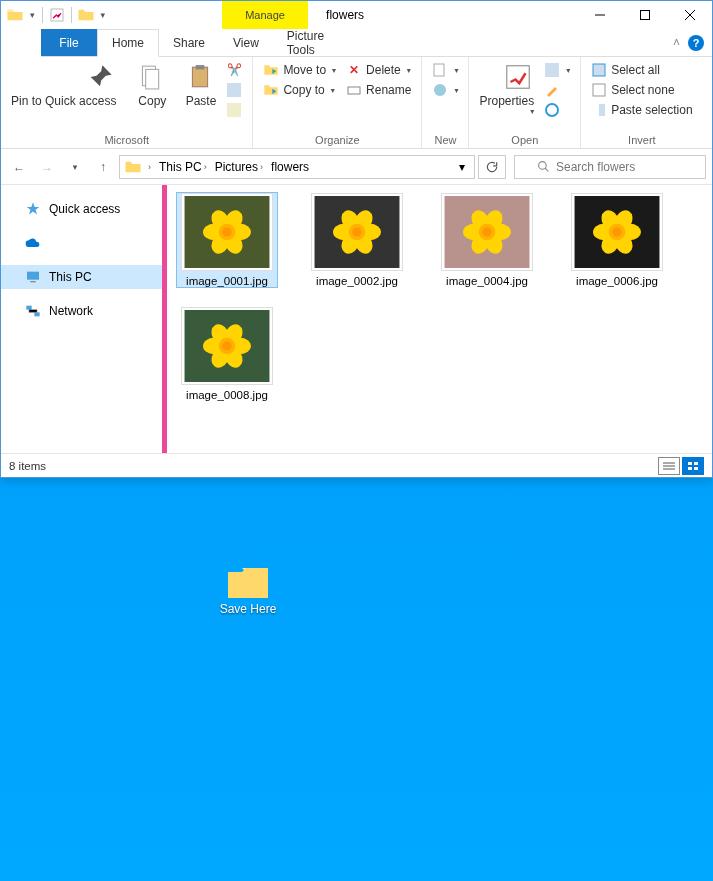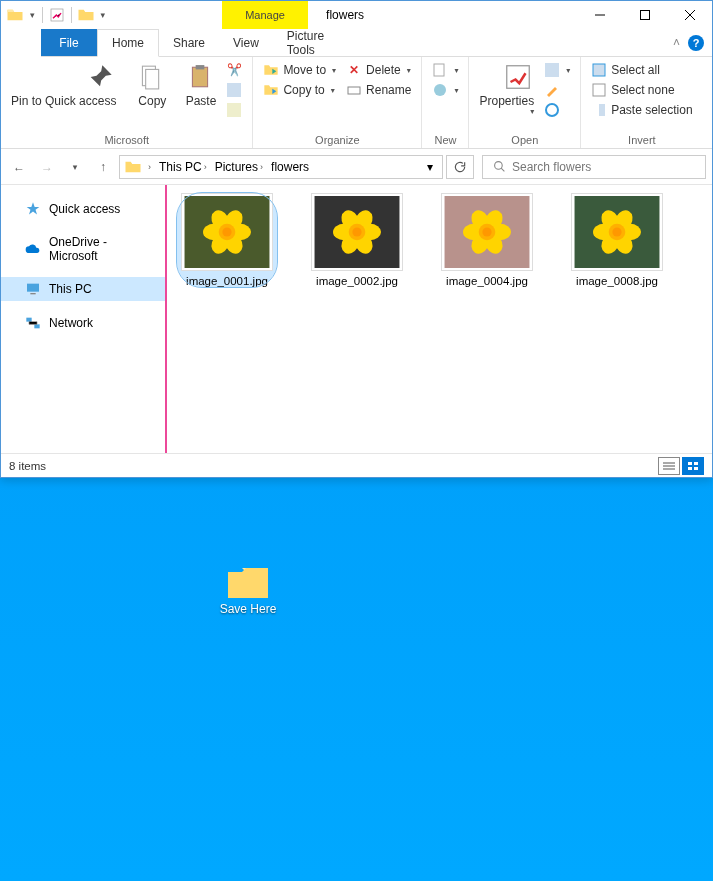--- a/index.html
+++ b/index.html
@@ -54,30 +54,30 @@
   .caret { font-size:8px; color:#555; margin-left:2px;}
   
   .addrrow { height:36px; display:flex; align-items:center; padding:4px 6px; gap:4px; border-bottom:1px solid #e5e5e5;}
   .navbtn { width:24px; height:24px; display:flex; align-items:center; justify-content:center; color:#555;}
   .navbtn.disabled { color:#bbb;}
   .addrbar { flex:1; height:24px; border:1px solid #ccc; display:flex; align-items:center; padding:0 2px;}
   .crumb { padding:0 4px; display:flex; align-items:center; gap:2px;}
   .crumb .chev { font-size:9px; color:#555;}
   .addr-drop { width:20px; text-align:center;}
   .refresh { width:28px; height:24px; border:1px solid #ccc; display:flex; align-items:center; justify-content:center; margin-left:-1px;}
-  .searchbox { width:224px; height:24px; border:1px solid #ccc; display:flex; align-items:center; padding:0 10px; color:#777; gap:6px; margin-left:4px;}
+  .searchbox { width:192px; height:24px; border:1px solid #ccc; display:flex; align-items:center; padding:0 22px; color:#777; gap:6px; margin-left:4px;}
   
   .body { flex:1; display:flex; overflow:hidden;}
-  .navpane { width:166px; border-right:2px solid #ec4899; padding:12px 0;}
+  .navpane { width:166px; border-right:5px solid #ec4899; padding:12px 0;}
   .navitem { display:flex; align-items:center; gap:8px; padding:4px 8px 4px 24px; color:#000;}
   .navitem.selected { background:#cce8ff;}
   .navitem .ico {width:16px;height:16px;}
   .content { flex:1; padding:8px 10px; overflow:auto;}
   .filegrid { display:flex; flex-wrap:wrap; gap:20px 30px;}
-  .fileitem { width:100px; display:flex; flex-direction:column; align-items:center; text-align:center;border-radius:25px;}
+  .fileitem { width:100px; display:flex; flex-direction:column; align-items:center; text-align:center;}
   .fileitem.selected { outline:1px solid #83c0ef; background:#cce8ff;}
   .thumb { width:92px; height:78px; border:1px solid #ddd; padding:2px; background:#fff; display:flex; align-items:center; justify-content:center;}
   .flower-svg { width:100%; height:100%; }
   .filelabel { margin-top:4px; font-size:11.5px;}
   
   .statusbar { height:24px; border-top:1px solid #e5e5e5; display:flex; align-items:center; padding:0 8px; font-size:11.5px; color:#333;}
   .statusbar .viewbtns { margin-left:auto; display:flex; gap:2px;}
   .viewbtn { width:22px;height:18px;border:1px solid #888; display:flex;align-items:center;justify-content:center;}
   .viewbtn.active { background:#0078d7; border-color:#0078d7;}
   
@@ -399,21 +399,20 @@
           </span>
         <span>Quick access</span>
       </div>
       <div style="height:10px"></div>
       <div class="navitem">
         <span class="ico">
             <svg width="16" height="16" viewBox="0 0 24 24">
               <path fill="#0078d4" d="M6 18a5 5 0 010-10 6 6 0 0111 2 4 4 0 011 8H6z"></path>
             </svg>
           </span>
-        <span>OneDrive - Microsoft</span>
       </div>
       <div style="height:10px"></div>
       <div class="navitem selected">
         <span class="ico">
             <svg width="16" height="16" viewBox="0 0 24 24">
               <rect x="3" y="4" width="18" height="12" fill="#4aa3df"></rect>
               <rect x="8" y="18" width="8" height="2" fill="#888"></rect>
             </svg>
           </span>
         <span>This PC</span>
@@ -476,20 +475,36 @@
                 <ellipse cx="53" cy="26.87564434701786" rx="12" ry="9" fill="#ffd400" transform="rotate(300.00000000000006 53 26.87564434701786)"></ellipse>
     <circle cx="46" cy="39" r="9" fill="#ffb000"></circle>
     <circle cx="46" cy="39" r="5" fill="#ff9800"></circle>
   </svg>
             </div>
     <div class="filelabel">image_0004.jpg</div>
           </div>
           <div class="fileitem">
     <div class="thumb">
               <svg class="flower-svg" viewBox="0 0 92 78">
+    <rect width="92" height="78" fill="#1a1a1a"></rect>
+    <ellipse cx="60" cy="39" rx="12" ry="9" fill="#ffd400" transform="rotate(0 60 39)"></ellipse>
+                <ellipse cx="53" cy="51.12435565298214" rx="12" ry="9" fill="#ffd400" transform="rotate(59.99999999999999 53 51.12435565298214)"></ellipse>
+                <ellipse cx="39" cy="51.124355652982146" rx="12" ry="9" fill="#ffd400" transform="rotate(119.99999999999999 39 51.124355652982146)"></ellipse>
+                <ellipse cx="32" cy="39" rx="12" ry="9" fill="#ffd400" transform="rotate(180 32 39)"></ellipse>
+                <ellipse cx="38.99999999999999" cy="26.87564434701786" rx="12" ry="9" fill="#ffd400" transform="rotate(239.99999999999997 38.99999999999999 26.87564434701786)"></ellipse>
+                <ellipse cx="53" cy="26.87564434701786" rx="12" ry="9" fill="#ffd400" transform="rotate(300.00000000000006 53 26.87564434701786)"></ellipse>
+    <circle cx="46" cy="39" r="9" fill="#ffb000"></circle>
+    <circle cx="46" cy="39" r="5" fill="#ff9800"></circle>
+  </svg>
+            </div>
+    <div class="filelabel">image_0006.jpg</div>
+          </div>
+          <div class="fileitem">
+    <div class="thumb">
+              <svg class="flower-svg" viewBox="0 0 92 78">
     <rect width="92" height="78" fill="#3a5a3c"></rect>
     <ellipse cx="60" cy="39" rx="12" ry="9" fill="#ffd400" transform="rotate(0 60 39)"></ellipse>
                 <ellipse cx="53" cy="51.12435565298214" rx="12" ry="9" fill="#ffd400" transform="rotate(59.99999999999999 53 51.12435565298214)"></ellipse>
                 <ellipse cx="39" cy="51.124355652982146" rx="12" ry="9" fill="#ffd400" transform="rotate(119.99999999999999 39 51.124355652982146)"></ellipse>
                 <ellipse cx="32" cy="39" rx="12" ry="9" fill="#ffd400" transform="rotate(180 32 39)"></ellipse>
                 <ellipse cx="38.99999999999999" cy="26.87564434701786" rx="12" ry="9" fill="#ffd400" transform="rotate(239.99999999999997 38.99999999999999 26.87564434701786)"></ellipse>
                 <ellipse cx="53" cy="26.87564434701786" rx="12" ry="9" fill="#ffd400" transform="rotate(300.00000000000006 53 26.87564434701786)"></ellipse>
     <circle cx="46" cy="39" r="9" fill="#ffb000"></circle>
     <circle cx="46" cy="39" r="5" fill="#ff9800"></circle>
   </svg>

